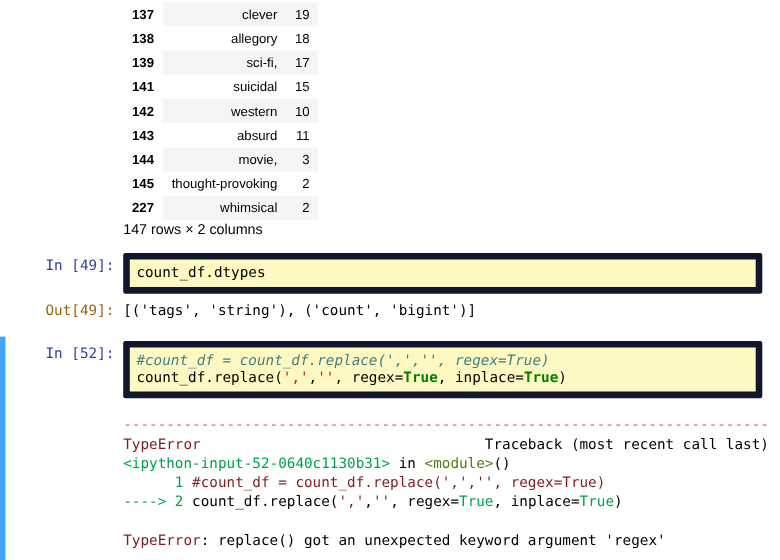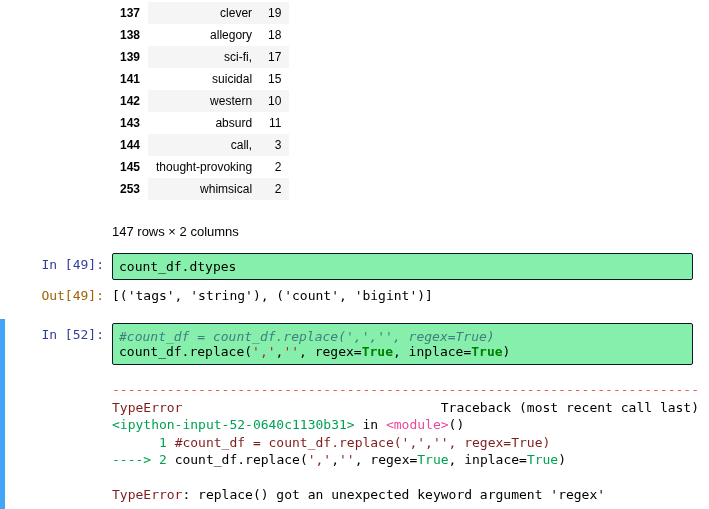--- a/index.html
+++ b/index.html
@@ -56,27 +56,27 @@
     background: #f5f5f5;
   }
   .df-table tbody tr:nth-child(even) td.val {
     background: #ffffff;
   }
   .df-table tbody tr th {
     background: transparent;
     font-weight: bold;
   }
   .df-summary {
-    margin-top: 24px;
+    margin-top: 1px;
     font-size: 13px;
     color: #000;
   }
   .code-input {
-    border: 1px solid #0f172a;
-    background: #86efac;
+    border: 6px solid #0f172a;
+    background: #fef9c3;
     border-radius: 2px;
     padding: 5px 6px;
     font-family: Menlo, Consolas, "DejaVu Sans Mono", monospace;
     font-size: 13px;
     white-space: pre;
     color: #000;
     overflow-x: hidden;
   }
   .plain-output {
     font-family: Menlo, Consolas, "DejaVu Sans Mono", monospace;
@@ -100,21 +100,21 @@
   }
   .err-block {
     font-family: Menlo, Consolas, "DejaVu Sans Mono", monospace;
     font-size: 13px;
     white-space: pre;
     padding: 2px 0;
     line-height: 1.35;
   }
   .ansi-red { color: #7f1d1d; }
   .ansi-green { color: #00a250; }
-  .ansi-cyan { color: #ec4899; }
+  .ansi-cyan { color: #4d7c0f; }
   .hrule {
     color: #e75c58;
   }
   .py-comment { color: #408080; font-style: italic; }
   .py-string { color: #BA2121; }
   .py-kw { color: #008000; font-weight: bold; }
 </style>
 </head>
 <body>
 
@@ -150,30 +150,30 @@
               <td class="val">western</td>
               <td class="val">10</td>
             </tr>
           <tr>
               <th>143</th>
               <td class="val">absurd</td>
               <td class="val">11</td>
             </tr>
           <tr>
               <th>144</th>
-              <td class="val">call,</td>
+              <td class="val">movie,</td>
               <td class="val">3</td>
             </tr>
           <tr>
               <th>145</th>
               <td class="val">thought-provoking</td>
               <td class="val">2</td>
             </tr>
           <tr>
-              <th>253</th>
+              <th>227</th>
               <td class="val">whimsical</td>
               <td class="val">2</td>
             </tr>
         </tbody>
       </table>
       <div class="df-summary">147 rows × 2 columns</div>
     </div>
   </div>
 
   <div class="thin-sep"></div>

